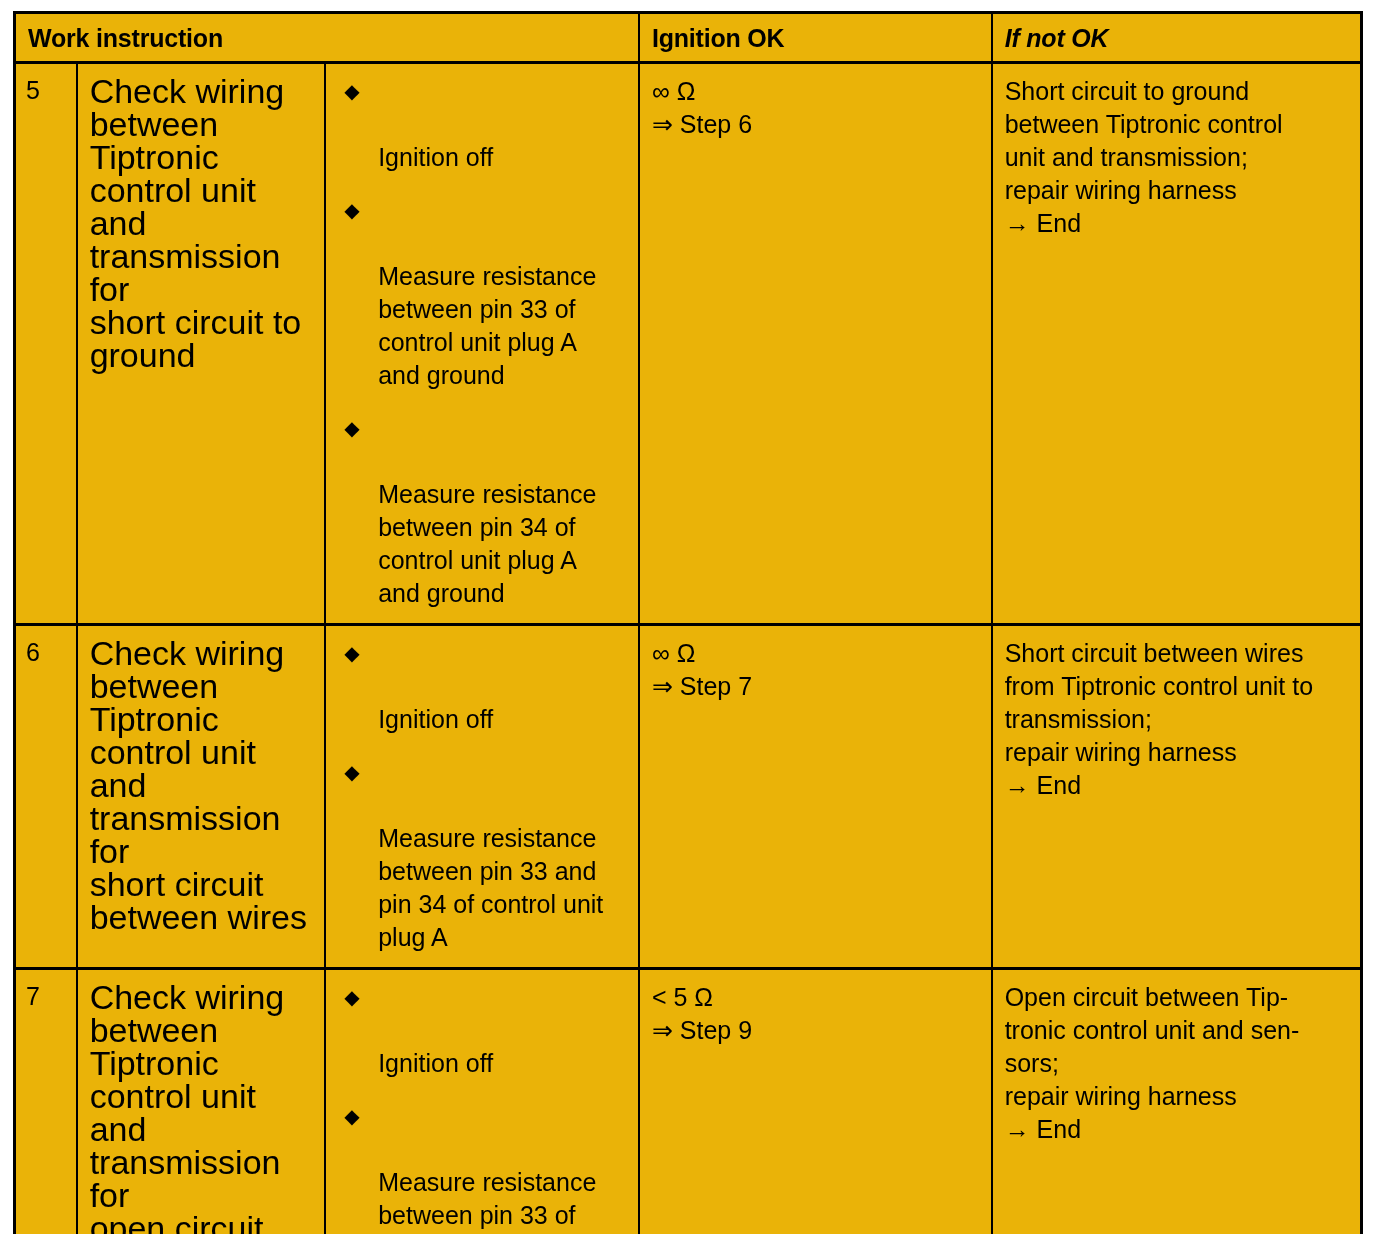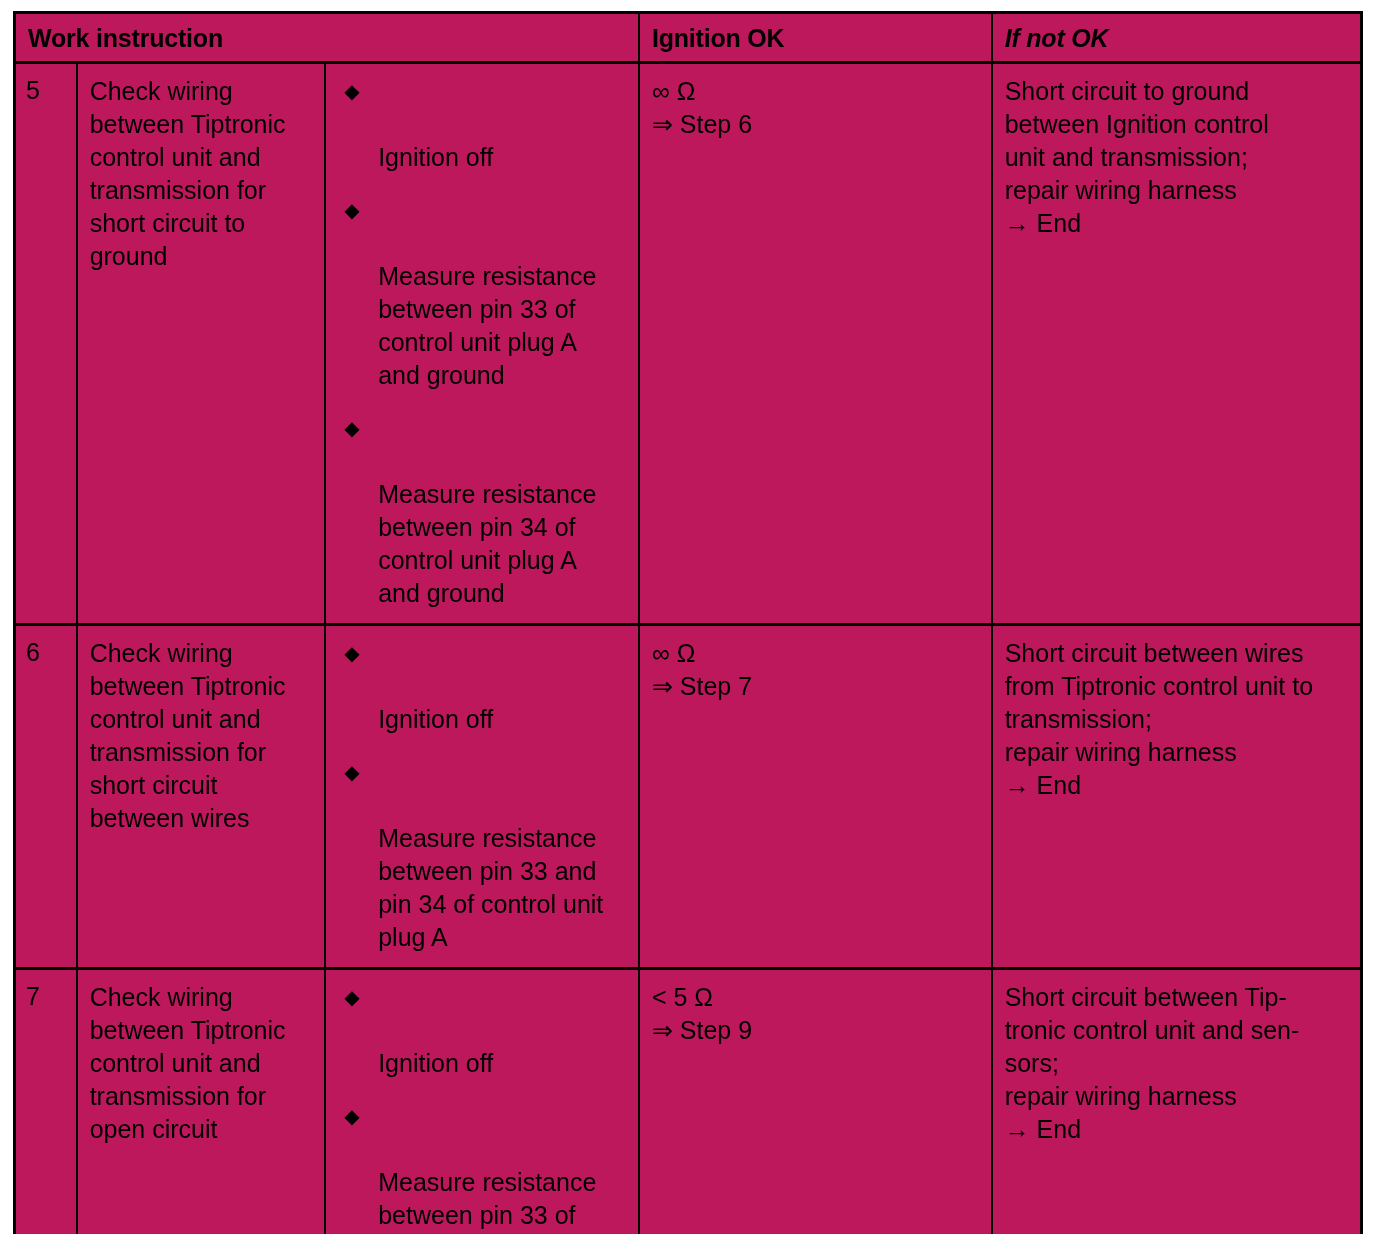--- a/index.html
+++ b/index.html
@@ -36,21 +36,21 @@
   
   table.wi-table {
     border: 3px solid #000;
   }
 
   table.wi-table td,
   table.wi-table th {
     border: 2px solid #000;
     vertical-align: top;
     padding: 0;
-    background: #be185d;
+    background: #eab308;
     margin-top: 24px;
   }
 
   
   tr.header-row > th {
     border-bottom: 3px solid #000;
     border-top: none;
     font-weight: bold;
     padding: 9px 0 8px 12px;
     text-align: left;
@@ -90,21 +90,21 @@
   .cell-pad-num {
     padding: 11px 6px 13px 10px;
   }
 
   .num {
     font-size: 25px;
     line-height: 30px;
   }
 
   .title-text {
-    font-size: 25px;
+    font-size: 34px;
     line-height: 33px;
     white-space: pre-line;
   }
 
   ul.bullets {
     list-style: none;
     margin: 0;
     padding: 0;
   }
   ul.bullets > li {
@@ -190,21 +190,21 @@
               </li>
             </ul>
           </div>
         </td>
         <td class="col-ok">
           <div class="cell-pad ok-text">∞ Ω
 ⇒ Step 6</div>
         </td>
         <td class="col-notok">
           <div class="cell-pad notok-text">Short circuit to ground
-between Ignition control
+between Tiptronic control
 unit and transmission;
 repair wiring harness
 → End</div>
         </td>
       </tr>
 
       <tr class="step-row" style="height:218px;">
         <td class="col-num">
           <div class="cell-pad-num num">6</div>
         </td>
@@ -274,21 +274,21 @@
               </li>
 
             </ul>
           </div>
         </td>
         <td class="col-ok">
           <div class="cell-pad ok-text">&lt; 5 Ω
 ⇒ Step 9</div>
         </td>
         <td class="col-notok">
-          <div class="cell-pad notok-text">Short circuit between Tip-
+          <div class="cell-pad notok-text">Open circuit between Tip-
 tronic control unit and sen-
 sors;
 repair wiring harness
 → End</div>
         </td>
       </tr>
 
     </tbody>
   </table>
 

